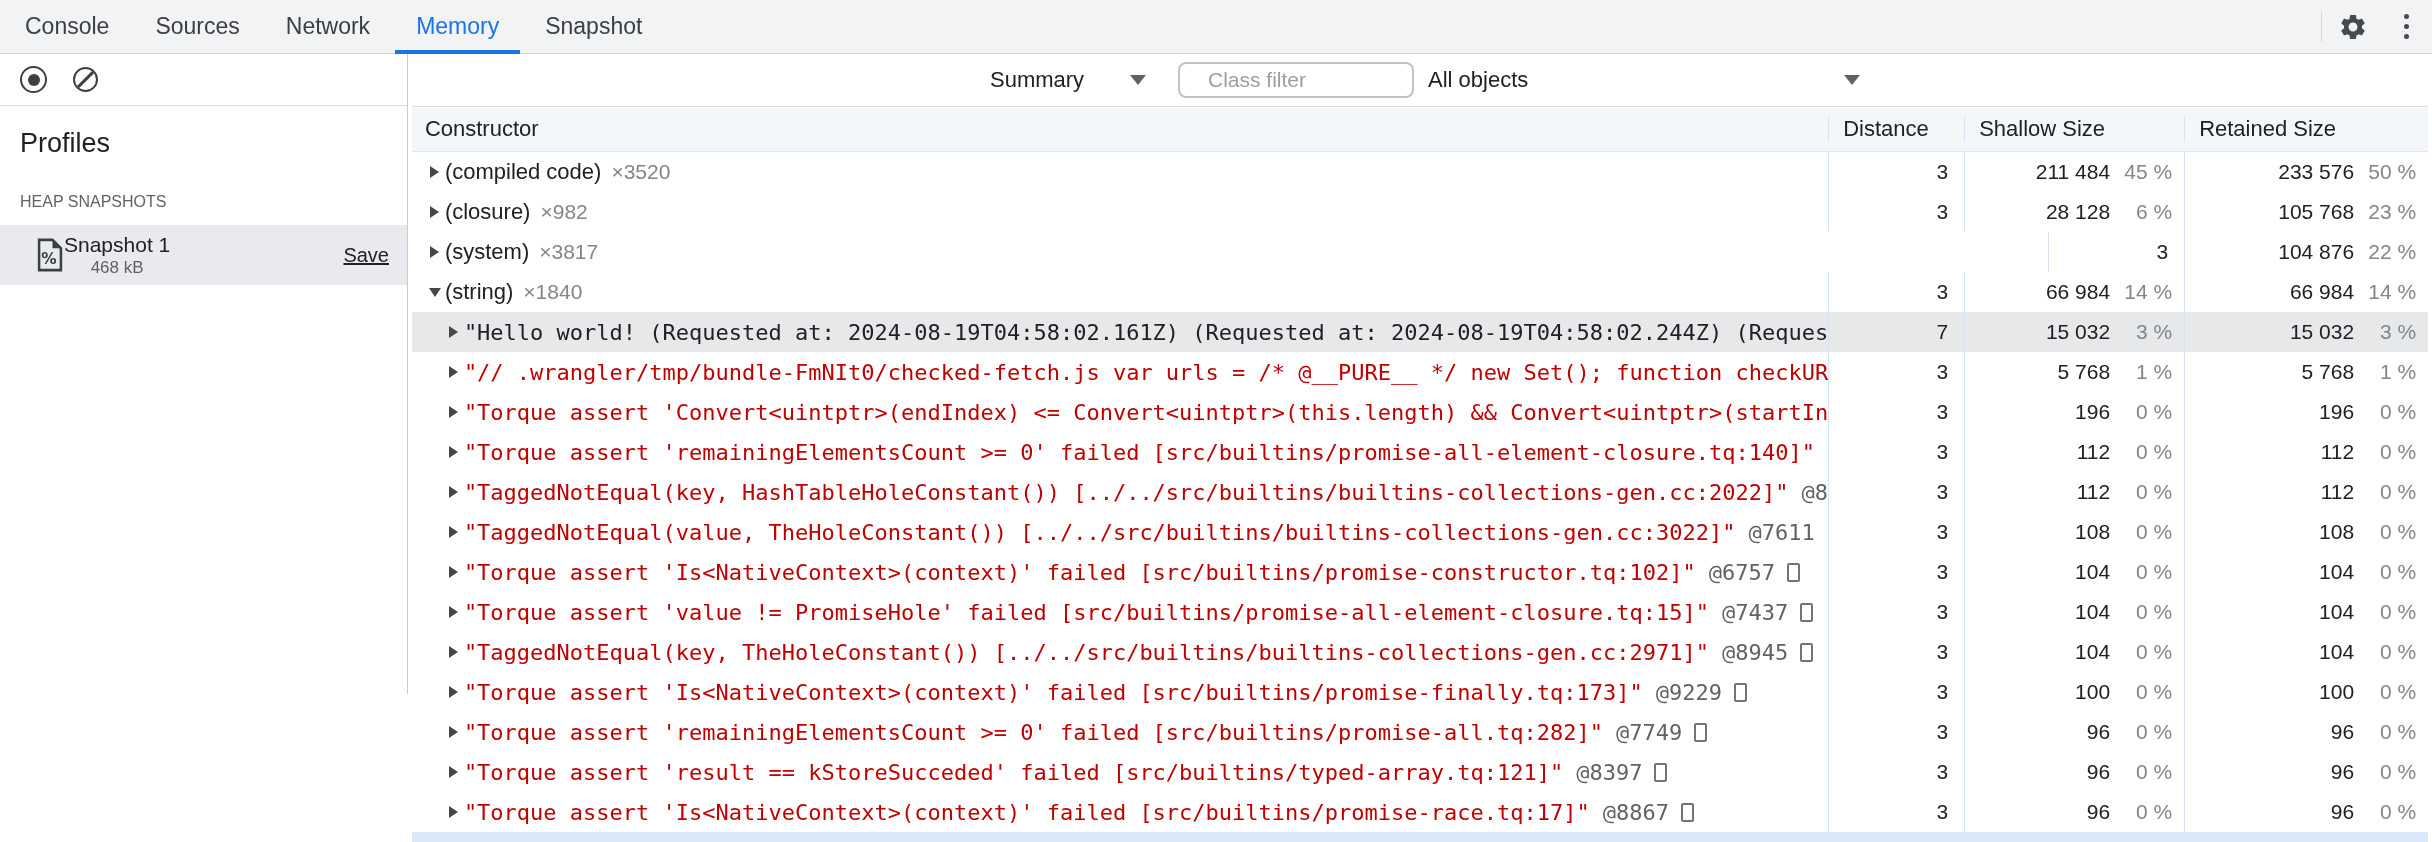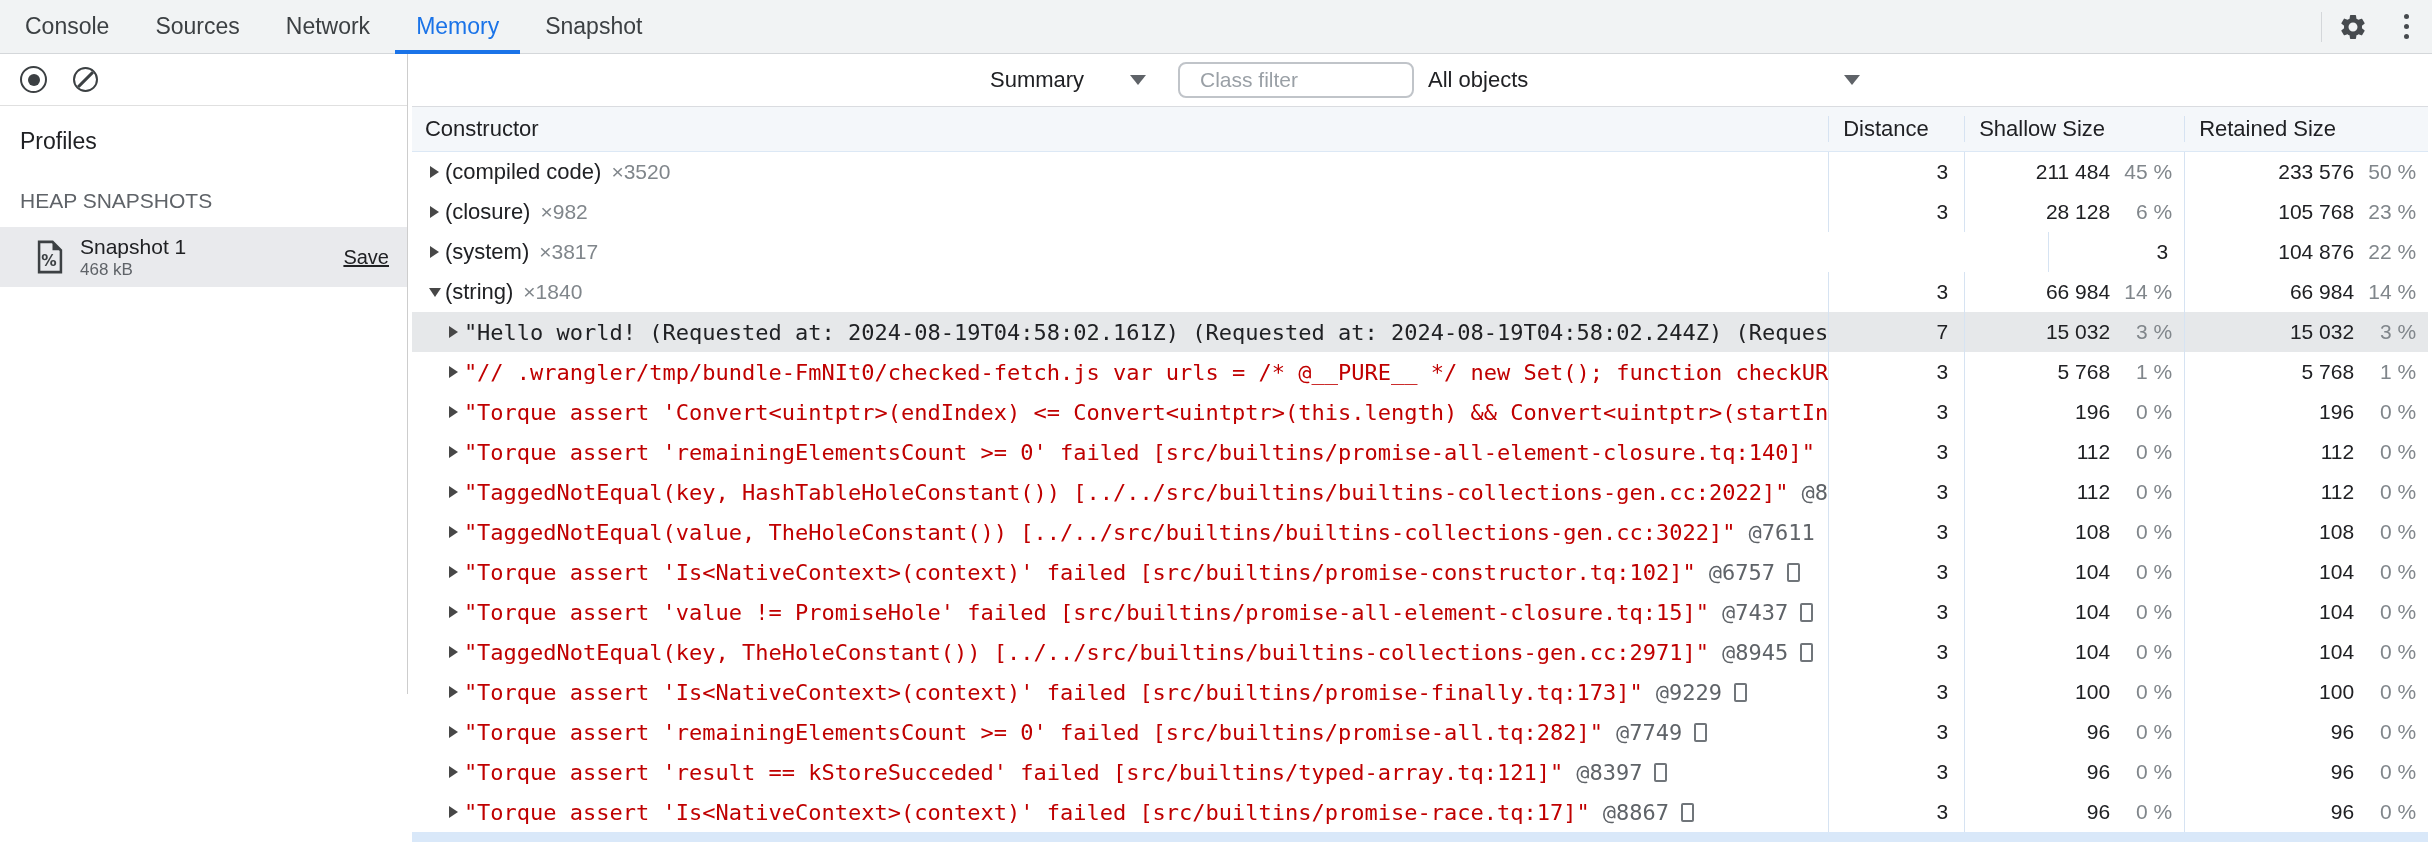--- a/index.html
+++ b/index.html
@@ -35,43 +35,43 @@
   .icon-record { width:27px; height:27px; border:2.5px solid #3c4043; border-radius:50%;
                  position:relative; }
   .icon-record::after { content:""; position:absolute; left:50%; top:50%; width:12px; height:12px;
                         margin:-6px 0 0 -6px; border-radius:50%; background:#3c4043; }
   .icon-clear { width:25px; height:25px; border:2.5px solid #3c4043; border-radius:50%;
                 position:relative; overflow:hidden; }
   .icon-clear::after { content:""; position:absolute; left:50%; top:-3px; bottom:-3px;
                        width:2.5px; margin-left:-1.25px; background:#3c4043;
                        transform:rotate(45deg); }
   .sidebar-content { padding-top:22px; }
-  .profiles-title { font-size:23px; color:#202124; padding:0 20px; }
-  .heap-label { font-size:21px; color:#5f6368; padding:0 20px; margin-top:34px; }
+  .profiles-title { font-size:27px; color:#202124; padding:0 20px; }
+  .heap-label { font-size:16px; color:#5f6368; padding:0 20px; margin-top:34px; }
   .snapshot-item { margin-top:14px; height:60px; background:#e9eaed; display:flex;
                    align-items:center; padding:0 18px 0 36px; }
   .snapshot-icon { width:28px; height:34px; flex:none; }
   .snapshot-icon svg { width:28px; height:34px; }
-  .snapshot-meta { margin-left:16px; display:flex; flex-direction:column; justify-content:center; }
+  .snapshot-meta { margin-left:0; display:flex; flex-direction:column; justify-content:center;align-items:center; }
   .snapshot-name { font-size:21px; color:#202124; line-height:26px; }
   .snapshot-size { font-size:17px; color:#5f6368; line-height:20px; }
   .snapshot-save { margin-left:auto; font-size:20px; color:#202124; text-decoration:underline; }
 
   
   .main { flex:1; display:flex; flex-direction:column; min-width:0;align-items:center; }
   .toolbar { height:52px; flex:none; display:flex; align-items:center; padding-left:10px;
              background:#fff; }
   .select { display:flex; align-items:center; justify-content:space-between; font-size:22px;
             color:#202124; }
   .select-summary { width:156px; }
   .select-allobjects { width:432px; margin-left:14px; }
   .caret { width:0; height:0; border-left:8px solid transparent; border-right:8px solid transparent;
            border-top:10px solid #5f6368; }
   .class-filter { margin-left:32px; width:236px; height:36px; border:2px solid #c0c4c9;
-                  border-radius:8px; font-size:21px; padding:0 20px; color:#15803d;
+                  border-radius:8px; font-size:21px; padding:0 28px; color:#15803d;
                   font-family:"Liberation Sans", sans-serif; outline:none; background:#fff; }
   .class-filter::placeholder { color:#9aa0a6; }
 
   
   .grid { flex:1; display:flex; flex-direction:column; min-height:0; border-top:1px solid #dadce0; }
   .grid-header { height:45px; flex:none; background:#f4f7fa; display:flex; align-items:center;
                  font-size:22px; color:#202124; border-bottom:1px solid #dce8f5; }
   .col-constructor { flex:1; min-width:0; padding-left:13px; }
   .col-distance { width:136px; flex:none; border-left:1px solid #d6e3f2; padding:0 16px 0 14px; }
   .col-shallow { width:220px; flex:none; border-left:1px solid #d6e3f2; padding:0 12px 0 14px; }

